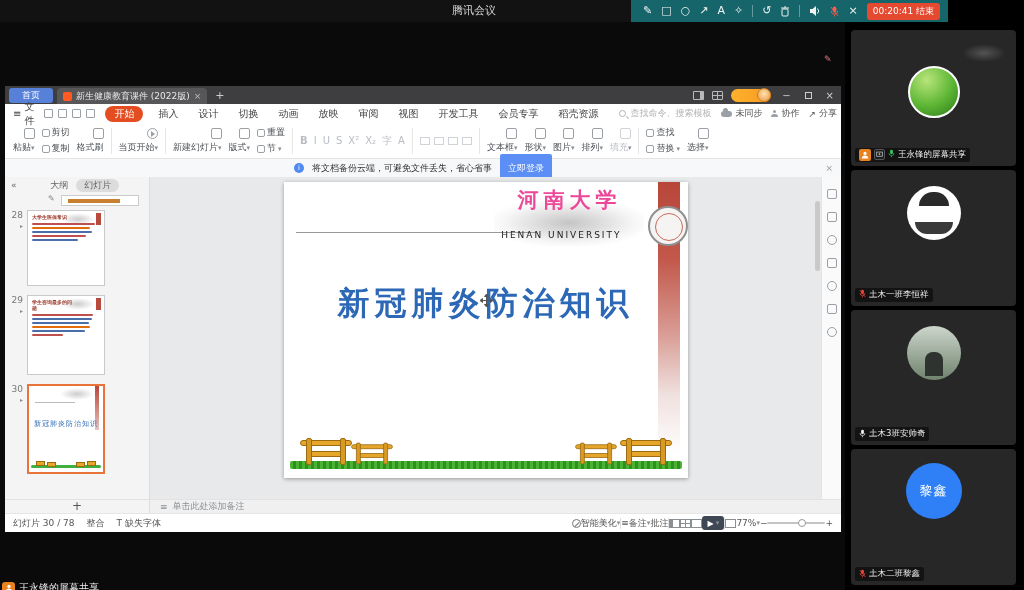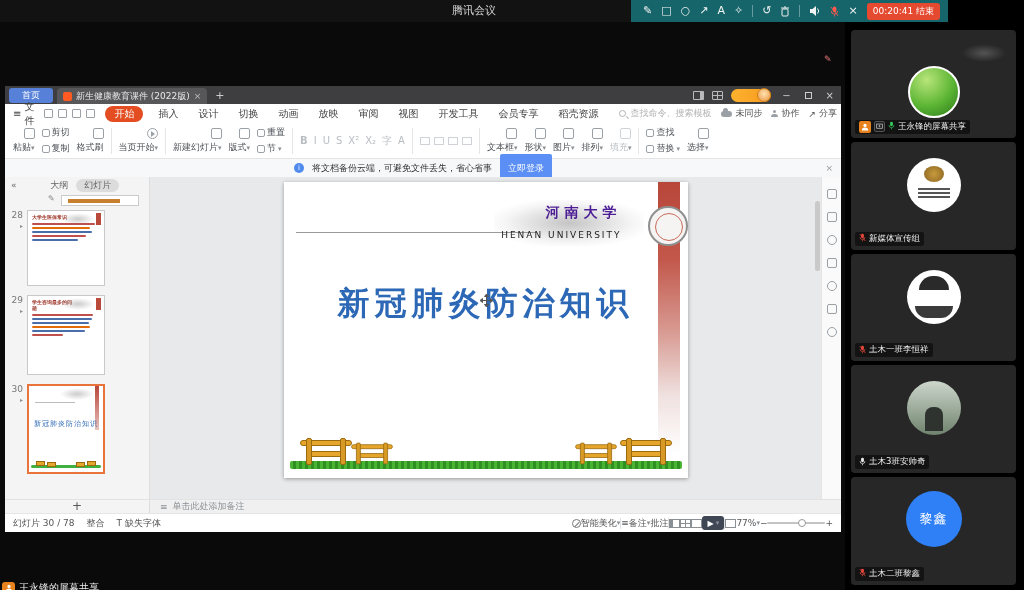--- a/index.html
+++ b/index.html
@@ -118,22 +118,22 @@
   .tbox.sel .f1{left:7px;}.tbox.sel .f2{left:18px;bottom:5px;}.tbox.sel .f3{right:18px;bottom:5px;}.tbox.sel .f4{right:7px;}
 
   .canvas{flex:1;background:#e8e9ea;position:relative;min-width:0;}
   .cscroll{position:absolute;right:1px;top:24px;width:5px;height:70px;background:#c9c9c9;border-radius:3px;}
   .slide{position:relative;width:404px;height:296px;margin:5px auto 0;background:#fff;box-shadow:0 1px 4px rgba(0,0,0,.35);}
   .s-line{position:absolute;left:12px;top:50px;width:240px;border-top:1px solid #999;}
   .s-sketch{position:absolute;top:18px;right:44px;width:150px;height:46px;
             background:radial-gradient(ellipse at center,rgba(110,110,110,.4),rgba(190,190,190,.15) 60%,transparent 78%);}
   .s-stripe{position:absolute;right:8px;top:0;width:22px;height:92%;
             background:linear-gradient(180deg,#b8473a 0%,#c2574a 28%,#d89a92 55%,#efe0de 78%,rgba(240,240,240,0) 100%);}
-  .s-cn{position:absolute;top:22px;right:66px;font-family:"DejaVu Serif","Liberation Serif",serif;
-        font-size:14px;font-weight:bold;color:#4c1d95;letter-spacing:5px;white-space:nowrap;}
+  .s-cn{position:absolute;top:4px;right:66px;font-family:"DejaVu Serif","Liberation Serif",serif;
+        font-size:21px;font-weight:bold;color:#ec4899;letter-spacing:5px;white-space:nowrap;}
   .s-en{position:absolute;top:48px;right:66px;font-size:9px;font-weight:normal;color:#222;letter-spacing:2px;}
   .s-seal{position:absolute;right:0;top:24px;width:40px;height:40px;border-radius:50%;background:#f5f4f2;border:2px solid #8f8f8f;}
   .s-seal::after{content:"";position:absolute;left:5px;top:5px;width:26px;height:26px;border-radius:50%;border:1px solid #c96a5c;}
   .s-title{position:absolute;left:0;right:0;top:100px;text-align:center;color:#2c68b5;font-weight:bold;
            font-size:32px;letter-spacing:5px;}
   .s-cursor{position:absolute;left:196px;top:110px;}
   .grass{position:absolute;left:6px;right:6px;bottom:9px;height:8px;
          background:repeating-linear-gradient(90deg,#49b332 0 3px,#2f8f22 3px 6px);border-radius:2px;}
   .fence{position:absolute;bottom:13px;width:52px;height:27px;}
   .fence .rail{position:absolute;left:0;right:0;height:6px;background:#e6a62c;border:1px solid #9c6b10;border-radius:3px;}
@@ -609,32 +609,20 @@
           </span>
         <span class="mic mic-green"><svg width="7" height="9" viewBox="0 0 10 12">
               <rect x="3" y="0.5" width="4" height="6.5" rx="2" fill="currentColor"></rect>
               <path d="M1.5 5.5a3.5 3.5 0 0 0 7 0" fill="none" stroke="currentColor"></path>
               <line x1="5" y1="9.5" x2="5" y2="11.5" stroke="currentColor"></line>
             </svg></span>
         <span class="txt">王永锋的屏幕共享</span>
       </div>
     </div>
 
-    <div class="tile">
-      <i class="avatar av-crest"></i>
-      <div class="plabel">
-        <span class="mic mic-red"><svg width="7" height="9" viewBox="0 0 10 12">
-              <rect x="3" y="0.5" width="4" height="6.5" rx="2" fill="currentColor"></rect>
-              <path d="M1.5 5.5a3.5 3.5 0 0 0 7 0" fill="none" stroke="currentColor"></path>
-              <line x1="5" y1="9.5" x2="5" y2="11.5" stroke="currentColor"></line>
-              <line x1="1" y1="1" x2="9" y2="11" stroke="currentColor"></line>
-            </svg></span>
-        <span class="txt">新媒体宣传组</span>
-      </div>
-    </div>
 
     <div class="tile">
       <i class="avatar av-toon"></i>
       <div class="plabel">
         <span class="mic mic-red"><svg width="7" height="9" viewBox="0 0 10 12">
               <rect x="3" y="0.5" width="4" height="6.5" rx="2" fill="currentColor"></rect>
               <path d="M1.5 5.5a3.5 3.5 0 0 0 7 0" fill="none" stroke="currentColor"></path>
               <line x1="5" y1="9.5" x2="5" y2="11.5" stroke="currentColor"></line>
               <line x1="1" y1="1" x2="9" y2="11" stroke="currentColor"></line>
             </svg></span>

